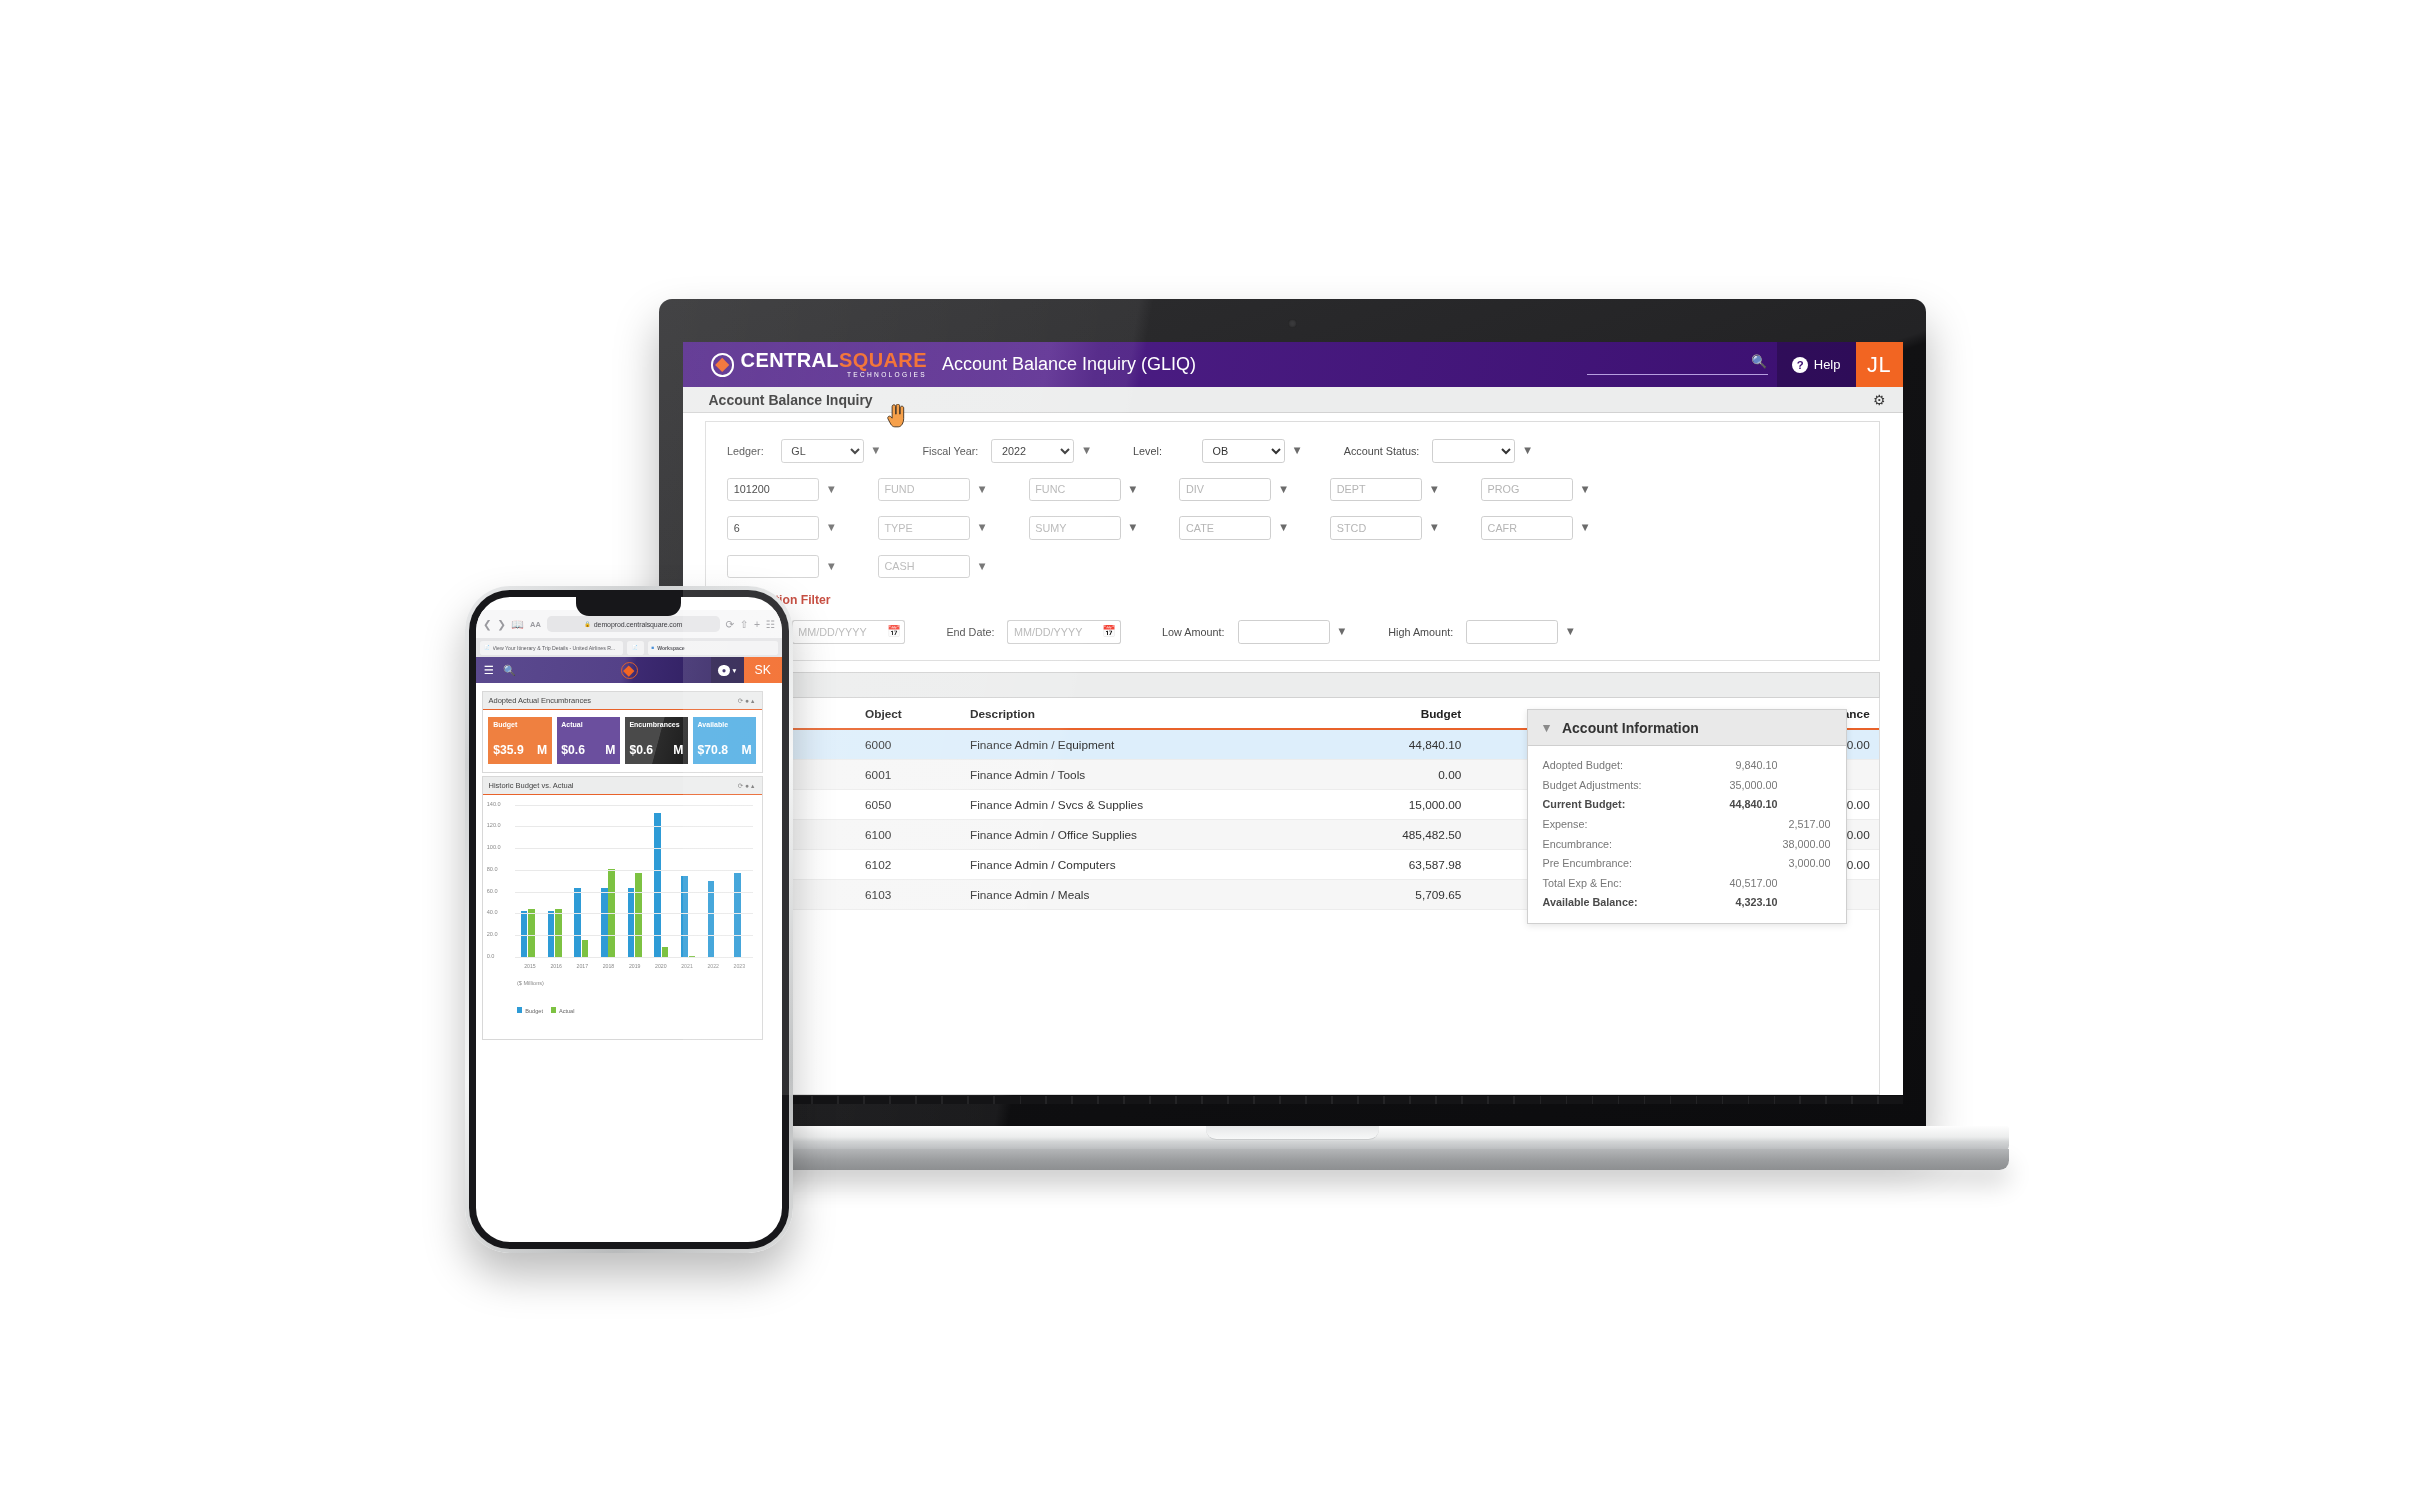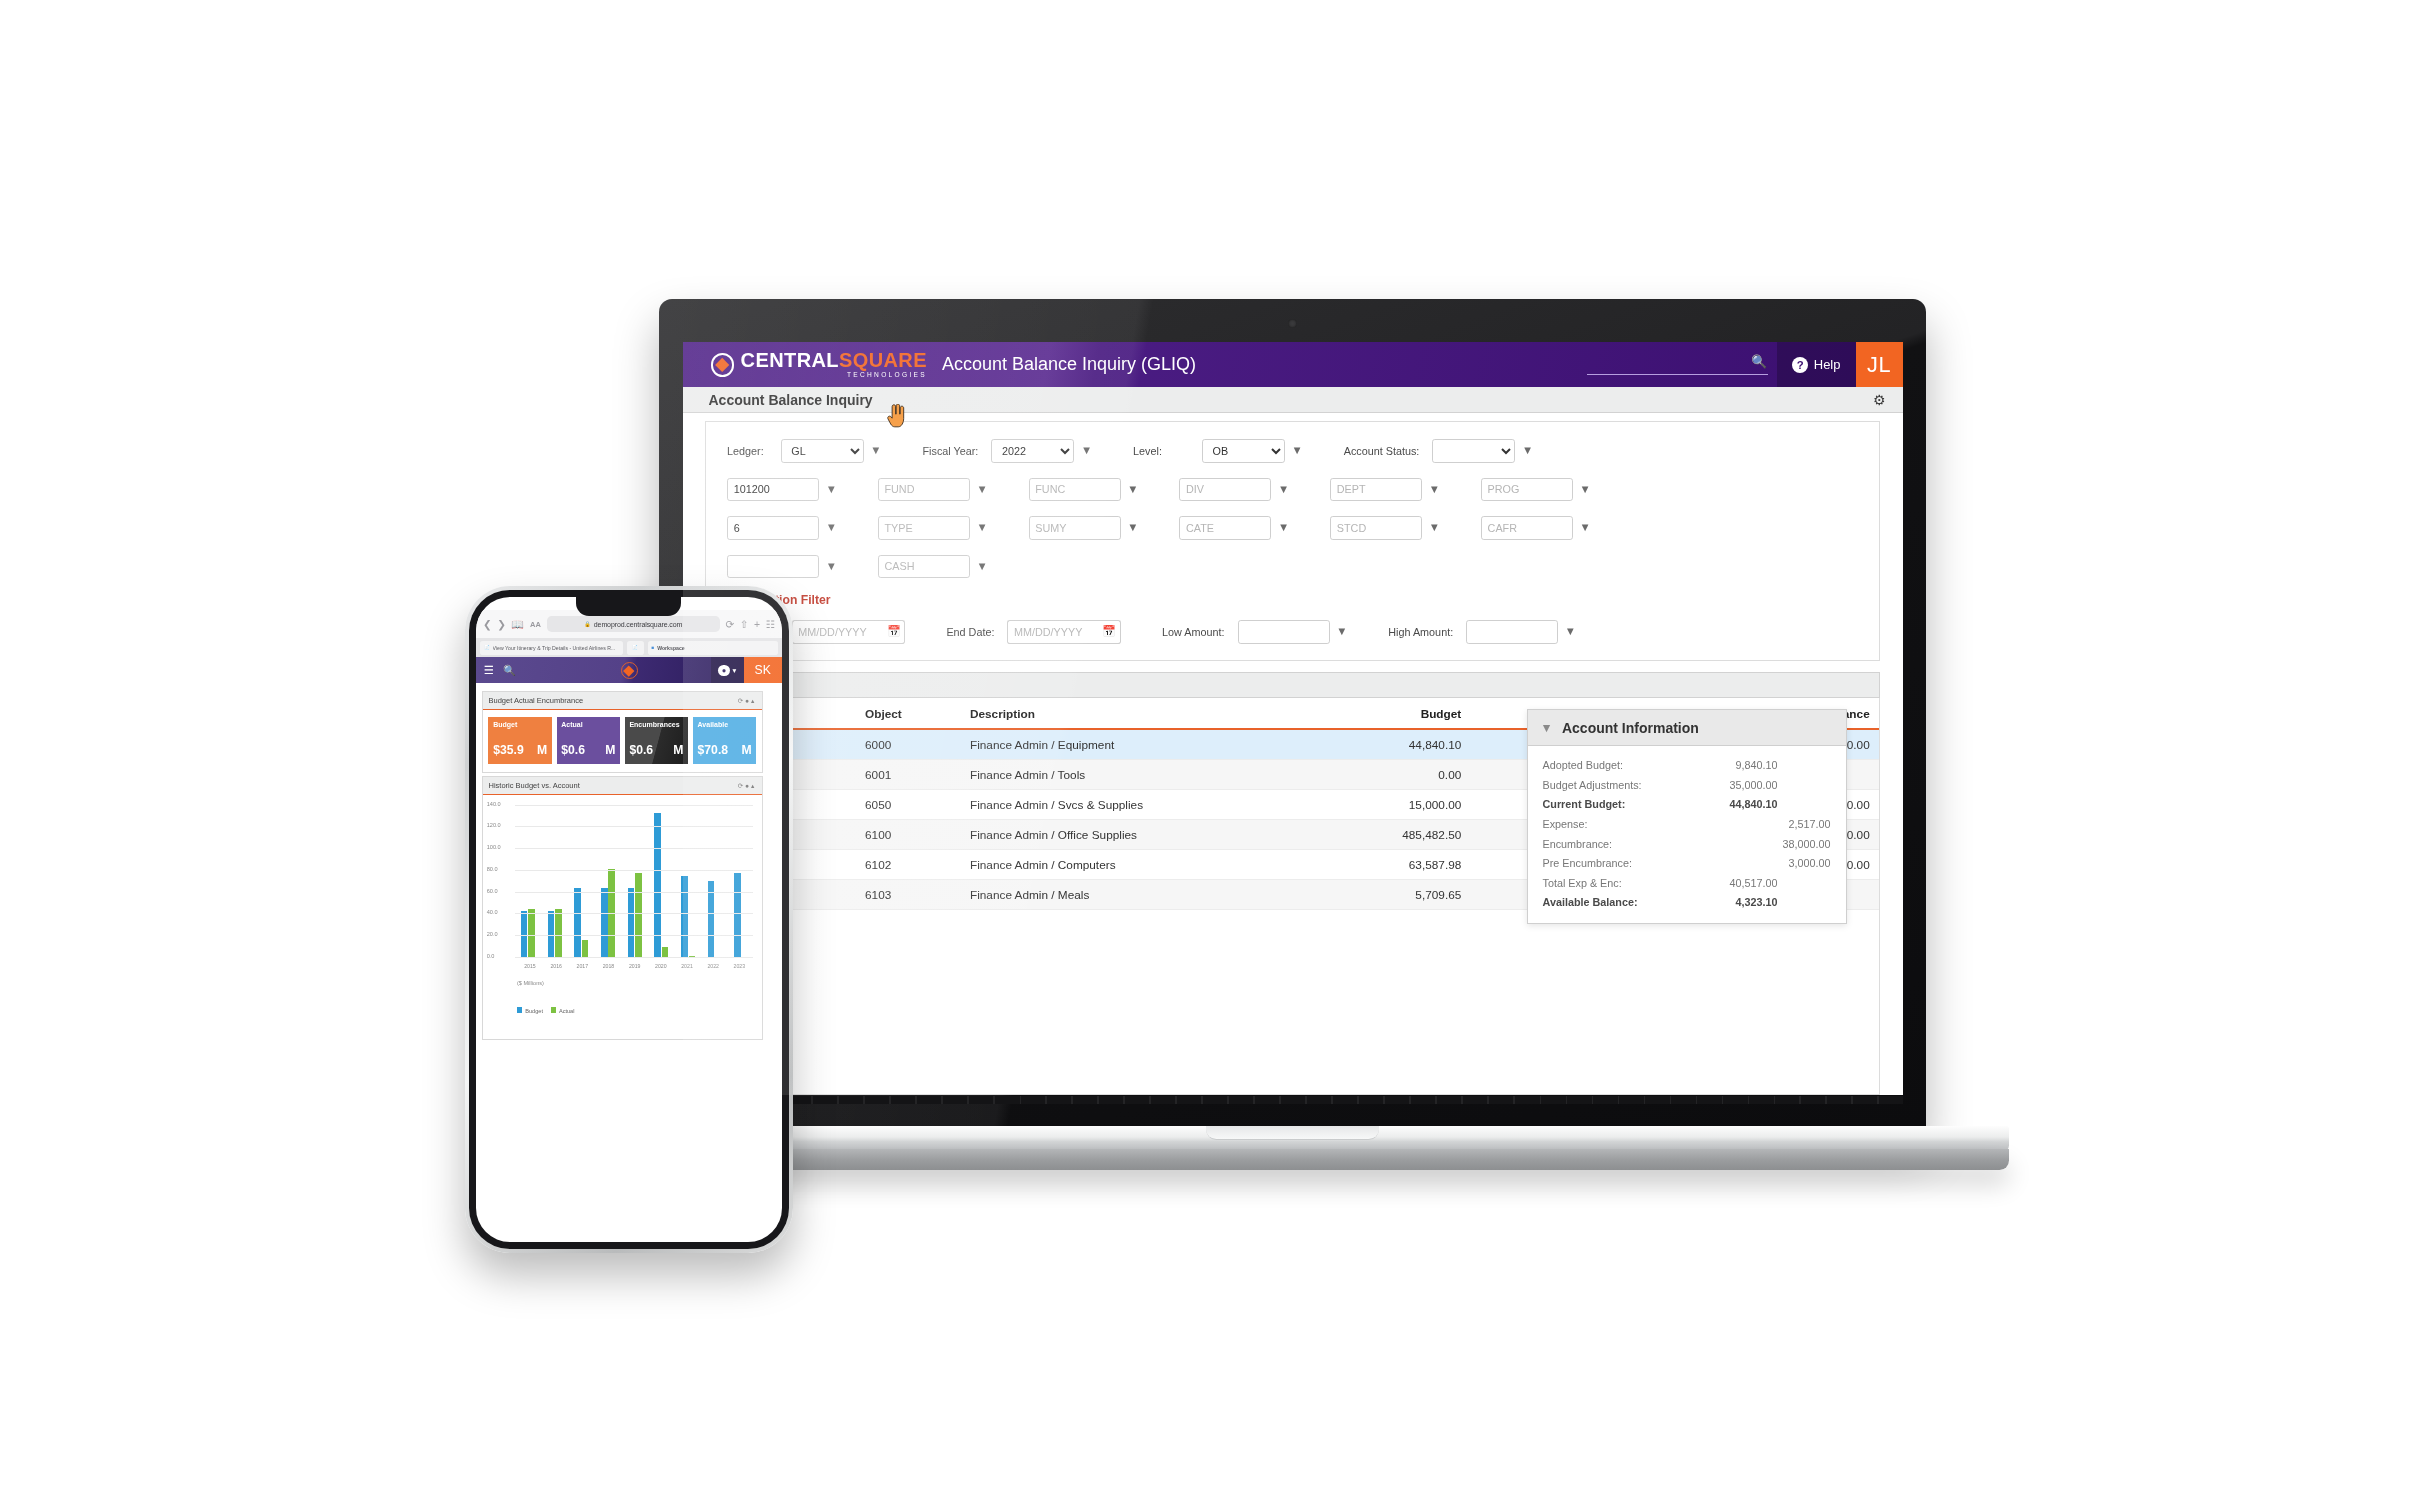--- a/index.html
+++ b/index.html
@@ -593,21 +593,21 @@
           </div>
           <div class="ph-bell">
             <span class="b">●</span>
             <span class="c">▾</span>
           </div>
           <div class="ph-av">SK</div>
         </div>
 
         <div class="widget" style="top:94px">
           <div class="w-head">
-            <span class="t">Budget Actual Encumbrance</span>
+            <span class="t">Adopted Actual Encumbrances</span>
             <span class="icons">⟳●▴</span>
           </div>
           <div class="kpis" id="kpis">
               <div class="kpi k1">
                 <div class="kt">Budget</div>
                 <div class="kv">
                   <span>$35.9</span>
                   <span>M</span>
                 </div>
               </div>
@@ -630,21 +630,21 @@
                 <div class="kv">
                   <span>$70.8</span>
                   <span>M</span>
                 </div>
               </div>
             </div>
         </div>
 
         <div class="widget" style="top:179px; height:264px">
           <div class="w-head">
-            <span class="t">Historic Budget vs. Account</span>
+            <span class="t">Historic Budget vs. Actual</span>
             <span class="icons">⟳●▴</span>
           </div>
           <div class="chart-area" id="chart-area">
             <div class="bars" id="chart-bars">
                 <div class="grp">
                   <div class="bar bud" style="height: 47px; background: rgb(46, 155, 214);"></div>
                   <div class="bar act" style="height: 49px; background: rgb(125, 194, 66);"></div>
                 </div>
                 <div class="grp">
                   <div class="bar bud" style="height: 47px; background: rgb(46, 155, 214);"></div>

